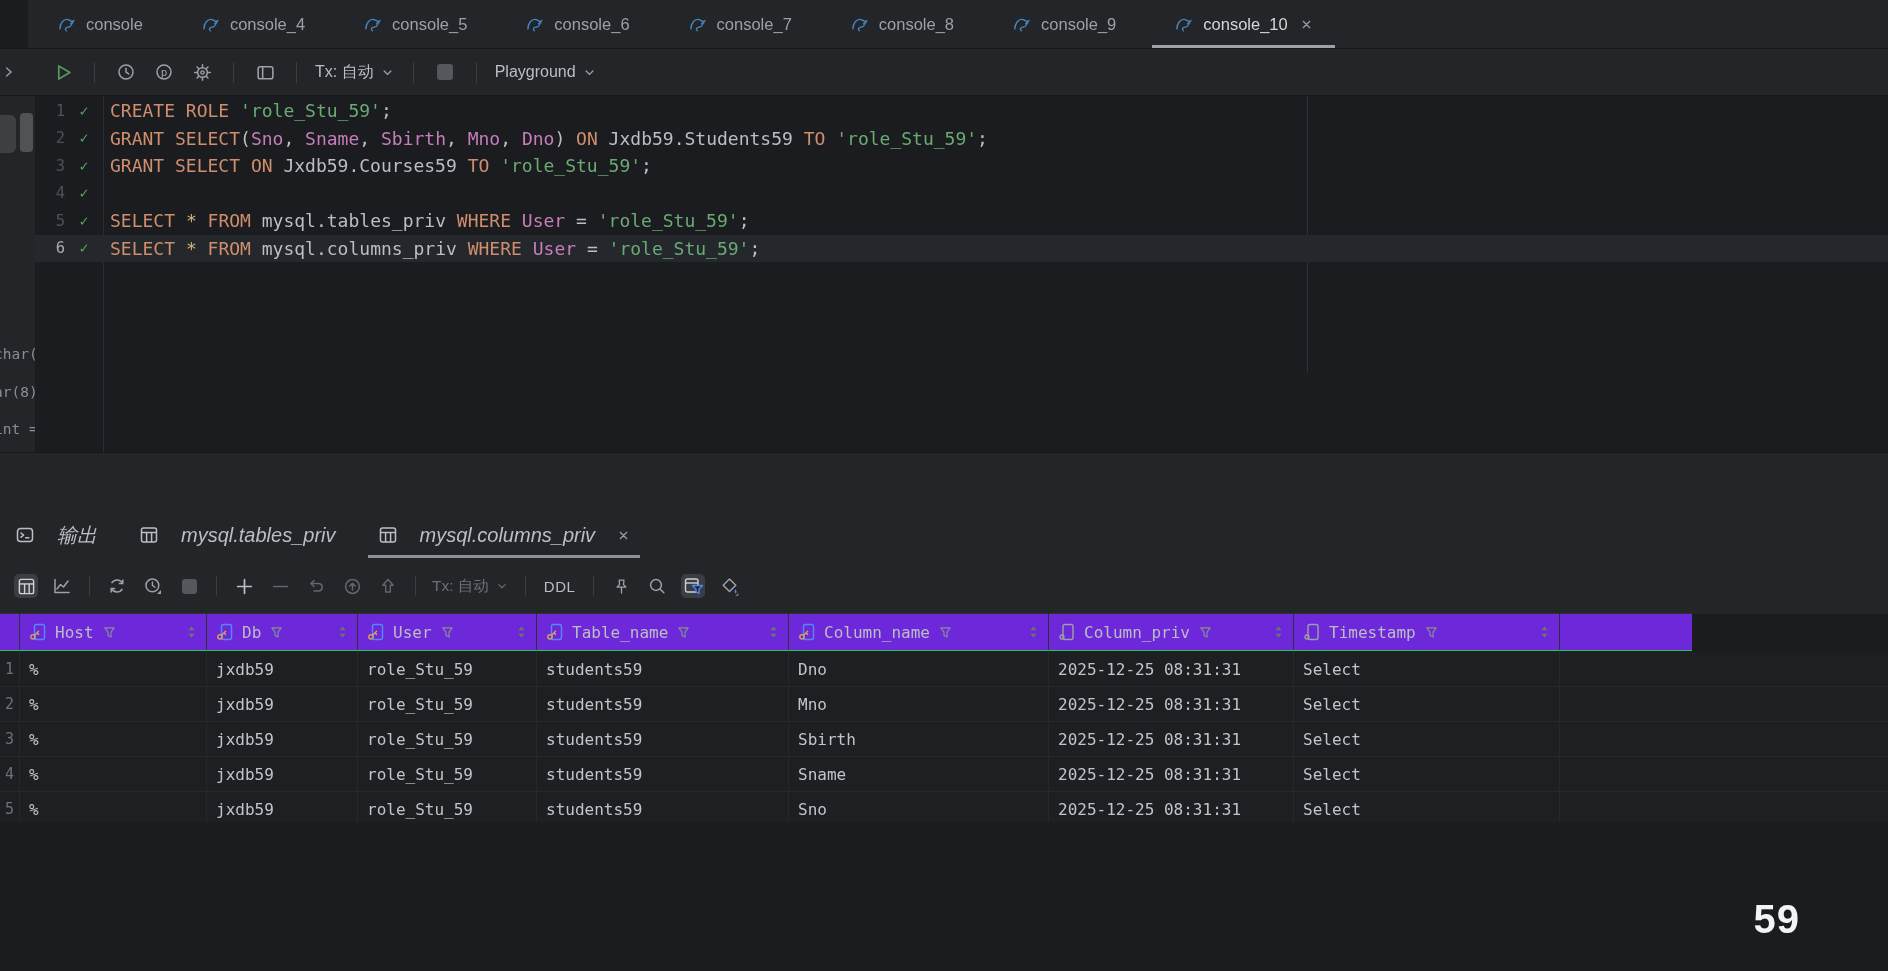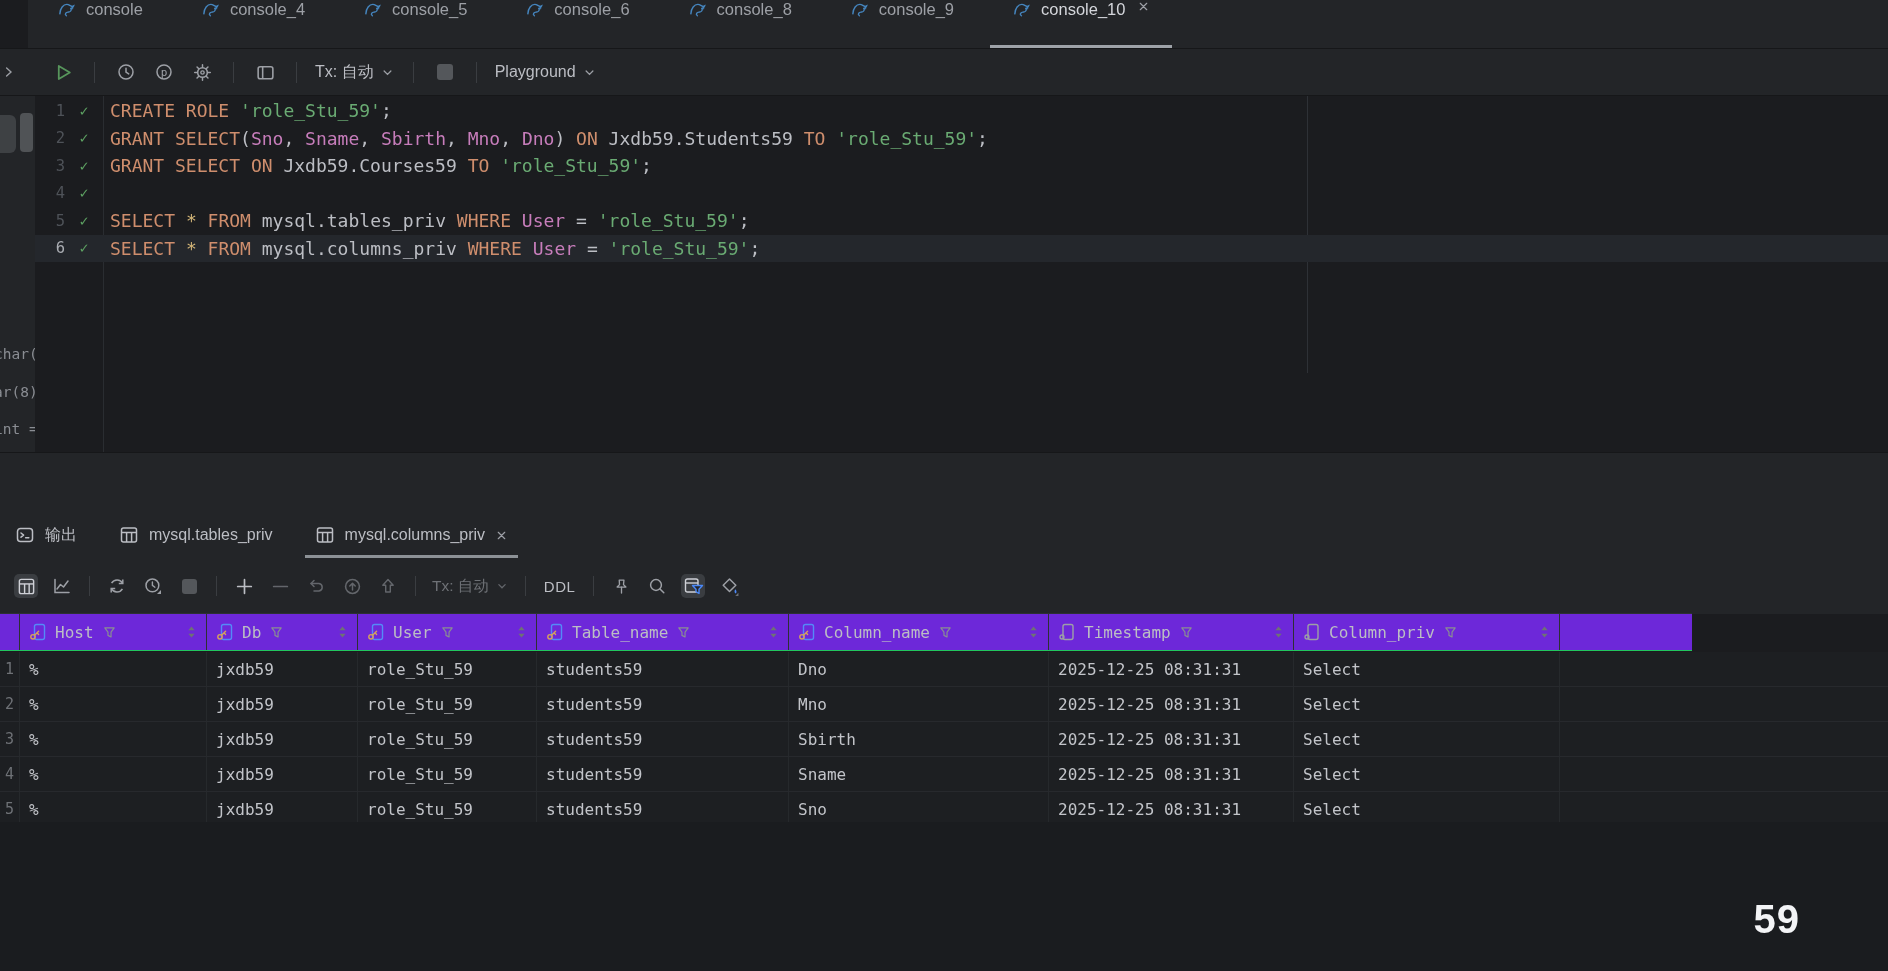--- a/index.html
+++ b/index.html
@@ -7,21 +7,21 @@
     width:1888px;height:971px;position:relative;overflow:hidden;
     background:#1B1C1F;
     font-family:"Liberation Sans", sans-serif;
     -webkit-font-smoothing:antialiased;
   }
   .ic{display:block;}
   
   .tabbar{position:absolute;left:0;top:0;width:1888px;height:48px;background:#232528;
     border-bottom:1px solid #161719;display:flex;align-items:stretch;}
   .tabbar .lpad{width:28px;background:#1B1C1F;flex:none;}
-  .tab{display:flex;align-items:flex-start;gap:10px;padding:0 29px;position:relative;
+  .tab{display:flex;align-items:center;gap:10px;padding:0 29px;position:relative;
     color:#9DA0A6;font-size:16.5px;white-space:nowrap;}
   .tab.active{color:#D4D6DB;}
   .tab.active::after{content:"";position:absolute;left:7px;right:7px;bottom:0;height:3px;background:#9EA2A8;}
   .tab .closebox{margin-left:2px;display:flex;}
   
   .edtoolbar{position:absolute;left:0;top:49px;width:1888px;height:46px;background:#232528;
     display:flex;align-items:center;border-bottom:1px solid #161719;}
   .tbico{width:22px;height:22px;display:flex;align-items:center;justify-content:center;margin:0 8px;flex:none;}
   .tbsep{width:1px;height:21px;background:#3A3D41;margin:0 12px;flex:none;}
   .tbtext{color:#BCBEC4;font-size:16px;display:flex;align-items:center;gap:6px;margin:0 6px;white-space:nowrap;}
@@ -39,21 +39,21 @@
   .code-row.current{background:#24272C;}
   .lnum{width:30px;text-align:right;color:#4E5258;font-size:15.5px;flex:none;font-family:"DejaVu Sans Mono",monospace;}
   .code-row.current .lnum{color:#A9ACB2;}
   .lchk{width:38px;text-align:center;color:#5C9F61;font-size:15px;font-weight:bold;flex:none;}
   .lcode{padding-left:7px;white-space:pre;}
   .tk-kw{color:#CF8E6D;} .tk-str{color:#6AAB73;} .tk-fld{color:#C77DBB;}
   .tk-pln{color:#BCBEC4;} .tk-star{color:#D5B778;}
   
   .reschrome{position:absolute;left:0;top:452px;width:1888px;height:161px;background:#232528;border-top:1px solid #161719;}
   .res-tabs{position:absolute;left:0;top:59px;height:46px;width:100%;display:flex;align-items:stretch;padding-left:15px;box-sizing:border-box;}
-  .rtab{display:flex;align-items:center;gap:10px;margin-right:42px;color:#BCBEC4;font-size:16px;position:relative;white-space:nowrap;}
+  .rtab{display:flex;align-items:center;gap:22px;margin-right:42px;color:#BCBEC4;font-size:20px;position:relative;white-space:nowrap;font-style:italic;}
   .rtab.active::after{content:"";position:absolute;left:-10px;right:-10px;bottom:0;height:3px;background:#8C9196;}
   .res-toolbar{position:absolute;left:0;top:105px;height:56px;width:100%;display:flex;align-items:center;padding-left:8px;box-sizing:border-box;}
   .rico{width:24px;height:24px;display:flex;align-items:center;justify-content:center;margin:0 6px;flex:none;border-radius:5px;}
   .rico.sel{background:#3A3D41;}
   .rsep{width:1px;height:20px;background:#3A3D41;margin:0 9px;flex:none;}
   .rtx{color:#6E7176;font-size:15.5px;display:flex;align-items:center;gap:6px;margin:0 7px;white-space:nowrap;}
   .rddl{color:#BCBEC4;font-size:15px;margin:0 9px;letter-spacing:.5px;}
   
   .gridcols{display:grid;grid-template-columns:20px 187px 151px 179px 252px 260px 245px 266px 1fr;}
   .ghead{position:absolute;left:0;top:613px;width:1692px;height:38px;background:#6d28d9;
@@ -104,20 +104,27 @@
           <path d="M3 14.6 C3.2 8.5 6.8 4.6 10.3 4.6 C12.8 4.6 13.4 6.1 15.3 6.6 C16.3 6.9 17.4 6.3 17.4 6.3 C16.9 7.7 15.9 8.4 14.7 8.8 C15.5 10.6 14.4 12.4 12.4 12.7 C10.9 12.9 9.9 12.7 9.1 14 C8.6 14.9 9 16 9.9 16.6" fill="none" stroke="#4585BE" stroke-width="1.5" stroke-linecap="round"></path>
           <path d="M14.7 8.8 C15.3 9.2 16 9.35 16.6 9.2" fill="none" stroke="#4585BE" stroke-width="1.2" stroke-linecap="round"></path>
         </svg>
         <span class="tab-label">console_6</span>
       </div>
       <div class="tab">
         <svg class="ic" width="19" height="19" viewBox="0 0 20 20">
           <path d="M3 14.6 C3.2 8.5 6.8 4.6 10.3 4.6 C12.8 4.6 13.4 6.1 15.3 6.6 C16.3 6.9 17.4 6.3 17.4 6.3 C16.9 7.7 15.9 8.4 14.7 8.8 C15.5 10.6 14.4 12.4 12.4 12.7 C10.9 12.9 9.9 12.7 9.1 14 C8.6 14.9 9 16 9.9 16.6" fill="none" stroke="#4585BE" stroke-width="1.5" stroke-linecap="round"></path>
           <path d="M14.7 8.8 C15.3 9.2 16 9.35 16.6 9.2" fill="none" stroke="#4585BE" stroke-width="1.2" stroke-linecap="round"></path>
         </svg>
+        <span class="tab-label">console_7</span>
+      </div>
+      <div class="tab">
+        <svg class="ic" width="19" height="19" viewBox="0 0 20 20">
+          <path d="M3 14.6 C3.2 8.5 6.8 4.6 10.3 4.6 C12.8 4.6 13.4 6.1 15.3 6.6 C16.3 6.9 17.4 6.3 17.4 6.3 C16.9 7.7 15.9 8.4 14.7 8.8 C15.5 10.6 14.4 12.4 12.4 12.7 C10.9 12.9 9.9 12.7 9.1 14 C8.6 14.9 9 16 9.9 16.6" fill="none" stroke="#4585BE" stroke-width="1.5" stroke-linecap="round"></path>
+          <path d="M14.7 8.8 C15.3 9.2 16 9.35 16.6 9.2" fill="none" stroke="#4585BE" stroke-width="1.2" stroke-linecap="round"></path>
+        </svg>
         <span class="tab-label">console_8</span>
       </div>
       <div class="tab">
         <svg class="ic" width="19" height="19" viewBox="0 0 20 20">
           <path d="M3 14.6 C3.2 8.5 6.8 4.6 10.3 4.6 C12.8 4.6 13.4 6.1 15.3 6.6 C16.3 6.9 17.4 6.3 17.4 6.3 C16.9 7.7 15.9 8.4 14.7 8.8 C15.5 10.6 14.4 12.4 12.4 12.7 C10.9 12.9 9.9 12.7 9.1 14 C8.6 14.9 9 16 9.9 16.6" fill="none" stroke="#4585BE" stroke-width="1.5" stroke-linecap="round"></path>
           <path d="M14.7 8.8 C15.3 9.2 16 9.35 16.6 9.2" fill="none" stroke="#4585BE" stroke-width="1.2" stroke-linecap="round"></path>
         </svg>
         <span class="tab-label">console_9</span>
       </div>
       <div class="tab active">
@@ -458,37 +465,37 @@
           <path d="M7 2 L10.4 6 H3.6 Z" fill="#6E7176"></path>
           <path d="M7 14 L3.6 10 H10.4 Z" fill="#6E7176"></path>
         </svg>
       </span>
     </div>
     <div class="hcell">
       <svg class="ic" width="20" height="20" viewBox="0 0 20 20">
         <rect x="6" y="2.5" width="10" height="15" rx="2" fill="none" stroke="#9DA0A6" stroke-width="1.4"></rect>
         <circle cx="5" cy="15" r="2" fill="none" stroke="#9DA0A6" stroke-width="1.3"></circle>
       </svg>
-      <span class="hname">Timestamp</span>
+      <span class="hname">Column_priv</span>
       <svg class="ic" width="17" height="17" viewBox="0 0 20 20">
         <path d="M4.5 4.5 H15.5 L11.8 9.5 V15.3 L8.2 13.4 V9.5 Z" fill="none" stroke="#8A8D93" stroke-width="1.4" stroke-linejoin="round"></path>
       </svg>
       <span class="hsort">
         <svg class="ic" width="13" height="16" viewBox="0 0 14 16">
           <path d="M7 2 L10.4 6 H3.6 Z" fill="#6E7176"></path>
           <path d="M7 14 L3.6 10 H10.4 Z" fill="#6E7176"></path>
         </svg>
       </span>
     </div>
     <div class="hcell">
       <svg class="ic" width="20" height="20" viewBox="0 0 20 20">
         <rect x="6" y="2.5" width="10" height="15" rx="2" fill="none" stroke="#9DA0A6" stroke-width="1.4"></rect>
         <circle cx="5" cy="15" r="2" fill="none" stroke="#9DA0A6" stroke-width="1.3"></circle>
       </svg>
-      <span class="hname">Column_priv</span>
+      <span class="hname">Timestamp</span>
       <svg class="ic" width="17" height="17" viewBox="0 0 20 20">
         <path d="M4.5 4.5 H15.5 L11.8 9.5 V15.3 L8.2 13.4 V9.5 Z" fill="none" stroke="#8A8D93" stroke-width="1.4" stroke-linejoin="round"></path>
       </svg>
       <span class="hsort">
         <svg class="ic" width="13" height="16" viewBox="0 0 14 16">
           <path d="M7 2 L10.4 6 H3.6 Z" fill="#6E7176"></path>
           <path d="M7 14 L3.6 10 H10.4 Z" fill="#6E7176"></path>
         </svg>
       </span>
     </div>

